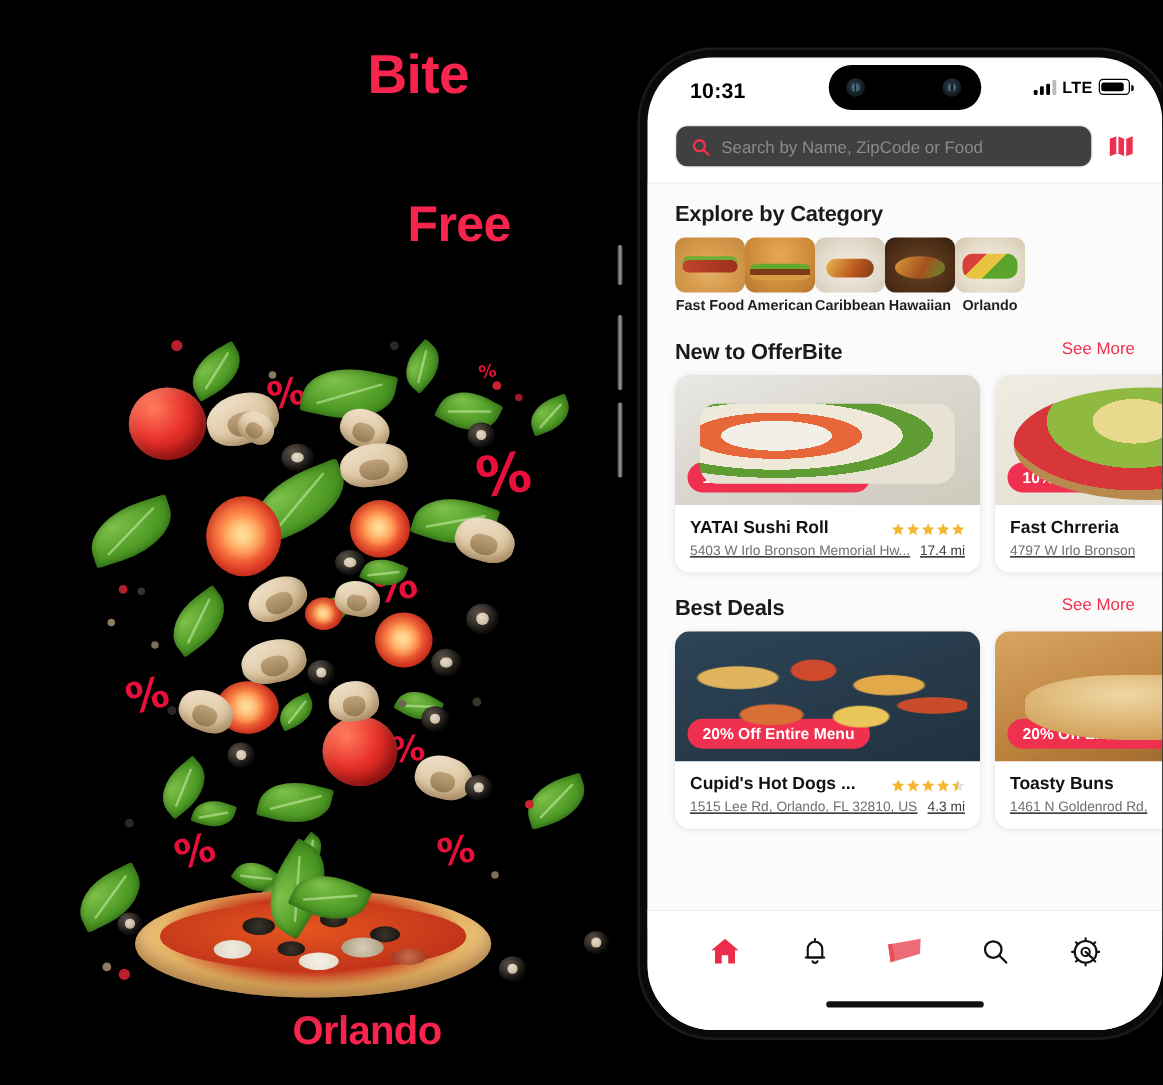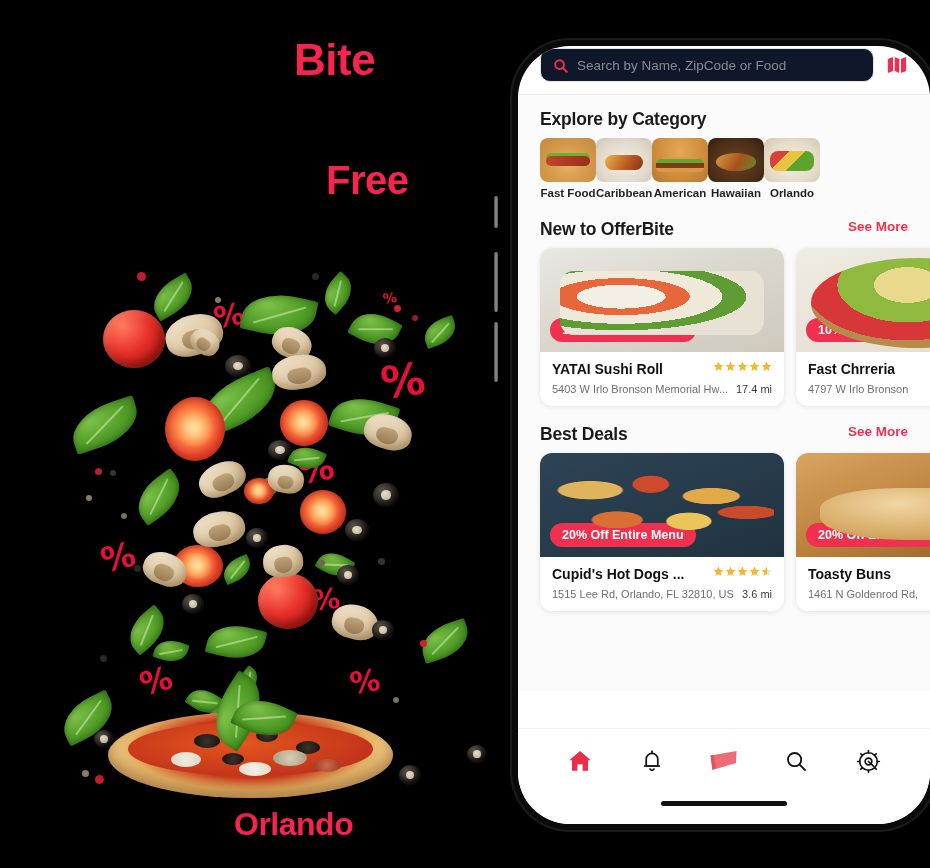--- a/index.html
+++ b/index.html
@@ -147,31 +147,31 @@
   #lte-label { font-size:13px; font-weight:bold; color:#000; letter-spacing:.2px; }
   #battery { position:relative; width:25px; height:12.5px; border:1.6px solid #000; border-radius:3.6px; }
   #battery::after { content:""; position:absolute; right:-4px; top:3.5px; width:2px; height:5px;
     background:#000; border-radius:0 2px 2px 0; }
   #battery-fill { position:absolute; left:1.4px; top:1.4px; bottom:1.4px; width:18px; background:#000; border-radius:2px; }
 
   
   #search-row { display:flex; align-items:center; gap:12px; padding:2px 22px 12px 22px; }
   #search-box {
     flex:1; display:flex; align-items:center; gap:9px;
-    height:34px; background:#0f172a; border:1px solid #e6e6e7; border-radius:10px; padding:0 12px;
+    height:34px; background:#404040; border:1px solid #e6e6e7; border-radius:10px; padding:0 12px;
   }
   #search-placeholder { font-size:13.5px; color:#8a8a8f; }
   #map-icon { width:22px; height:22px; flex:none; }
   #header-divider { height:1px; background:#ececec; }
 
   
   #content { position:relative; height:596px; background:#fbfbfb; overflow:hidden; }
   .section-head { display:flex; align-items:flex-start; justify-content:space-between; padding:14px 22px 8px 22px; }
   .section-title { font-size:17.5px; font-weight:bold; color:#1a1a1a; letter-spacing:-.2px; }
-  .see-more { font-size:13.5px; font-weight:bold; color:#F0304F; }
+  .see-more { font-size:13.5px; font-weight:normal; color:#F0304F; }
 
   
   #categories { display:flex; padding:0 22px 6px 22px; }
   .cat { width:56px; flex:none; text-align:center; }
   .cat-img { width:56px; height:44px; margin:0 auto 5px auto; border-radius:8px; position:relative; overflow:hidden; }
   .cat-label { font-size:11.5px; font-weight:bold; color:#1f1f1f; white-space:nowrap; }
 
   
   .f-hotdog { background: radial-gradient(ellipse at 50% 60%, #e7b268 0%, #d79c4e 45%, #c4883c 100%); }
   .f-hotdog::after { content:""; position:absolute; left:10%; top:42%; width:80%; height:22%;
@@ -217,26 +217,26 @@
   .img-buns { background: linear-gradient(160deg, #d8a561 0%, #b97f3b 55%, #8e5b25 100%); }
   .img-buns::after { content:""; position:absolute; left:10%; top:34%; width:80%; height:50%;
     border-radius:40% 40% 44% 44%; background: radial-gradient(ellipse at 40% 30%, #f0d7a4 0%, #d6a964 60%, #b3813d 100%); }
 
   .badge {
     position:absolute; left:10px; bottom:10px;
     background:#F0304F; color:#fff; font-size:12.5px; font-weight:bold;
     padding:5px 12px; border-radius:14px; white-space:nowrap;
   }
   .rcard-body { padding:9px 12px 11px 12px; }
-  .rcard-top { display:flex; align-items:flex-start; justify-content:space-between; gap:20px; }
+  .rcard-top { display:flex; align-items:flex-end; justify-content:space-between; gap:20px; }
   .rcard-name { font-size:14px; font-weight:bold; color:#111; white-space:nowrap; overflow:hidden; }
   .stars { display:flex; gap:1px; flex:none; }
   .star { width:11px; height:11px; position:relative; }
   .star svg { display:block; }
-  .rcard-sub { display:flex; align-items:center; justify-content:space-between; gap:8px; margin-top:6px; }
+  .rcard-sub { display:flex; align-items:center; justify-content:space-between; gap:8px; margin-top:6px;text-decoration:underline; }
   .rcard-addr { font-size:11px; color:#6f6f73; white-space:nowrap; overflow:hidden; }
   .rcard-dist { font-size:11px; color:#3c3c40; flex:none; }
 
   
   #tabbar { position:absolute; left:0; right:0; bottom:0; height:96px; background:#fff;
             border-top:1px solid #efefef; }
   #tabbar-inner { display:flex; align-items:center; justify-content:space-around; padding:14px 26px 0 26px; }
   .tab { width:44px; height:36px; display:flex; align-items:center; justify-content:center; }
   #home-indicator { position:absolute; left:50%; transform:translateX(-50%); bottom:18px;
     width:126px; height:5px; background:#111; border-radius:3px; }
@@ -349,20 +349,39 @@
   </div>
 
   <div class="btn-side" id="btn-silent"></div>
   <div class="btn-side" id="btn-volup"></div>
   <div class="btn-side" id="btn-voldn"></div>
   <div class="btn-side" id="btn-power"></div>
 
   <div id="phone">
     <div id="screen">
 
+      <div id="status-bar">
+        <div id="clock">10:31</div>
+        <div id="dynamic-island">
+          <div id="di-cam-l"></div>
+          <div id="di-cam-r"></div>
+        </div>
+        <div id="status-right">
+          <div class="sig-bars">
+              <i></i>
+              <i></i>
+              <i></i>
+              <i></i>
+            </div>
+          <div id="lte-label">LTE</div>
+          <div id="battery">
+              <div id="battery-fill"></div>
+            </div>
+        </div>
+      </div>
 
       <div id="search-row">
         <div id="search-box">
           <svg width="15" height="15" viewBox="0 0 24 24" fill="none" stroke="#F0304F" stroke-width="3">
             <circle cx="10.5" cy="10.5" r="7"></circle>
               <line x1="16" y1="16" x2="22" y2="22" stroke-linecap="round"></line>
           </svg>
           <span id="search-placeholder">Search by Name, ZipCode or Food</span>
         </div>
         <svg id="map-icon" viewBox="0 0 24 24">
@@ -377,26 +396,26 @@
 
         <div class="section-head">
           <div class="section-title">Explore by Category</div>
         </div>
         <div id="categories">
           <div class="cat">
             <div class="cat-img f-hotdog"></div>
             <div class="cat-label">Fast Food</div>
           </div>
           <div class="cat">
+            <div class="cat-img f-burger"></div>
+            <div class="cat-label">American</div>
+          </div>
+          <div class="cat">
             <div class="cat-img f-carib"></div>
             <div class="cat-label">Caribbean</div>
-          </div>
-          <div class="cat">
-            <div class="cat-img f-burger"></div>
-            <div class="cat-label">American</div>
           </div>
           <div class="cat">
             <div class="cat-img f-hawaii"></div>
             <div class="cat-label">Hawaiian</div>
           </div>
           <div class="cat">
             <div class="cat-img f-healthy"></div>
             <div class="cat-label">Orlando</div>
           </div>
         </div>
@@ -503,21 +522,21 @@
                             <stop offset="50%" stop-color="#E6E1D6"></stop>
                           </linearGradient>
                         </defs>
                         <path d="M10 1 L12.6 7 L19 7.6 L14.2 12 L15.6 18.4 L10 15 L4.4 18.4 L5.8 12 L1 7.6 L7.4 7 Z" fill="url(#hg)"></path>
                       </svg>
                     </span>
                 </div>
               </div>
               <div class="rcard-sub">
                 <div class="rcard-addr">1515 Lee Rd, Orlando, FL 32810, USA</div>
-                <div class="rcard-dist">3.6 mi</div>
+                <div class="rcard-dist">4.3 mi</div>
               </div>
             </div>
           </div>
           <div class="rcard">
             <div class="rcard-img img-buns">
               <div class="badge">20% Off Entire Menu</div>
             </div>
             <div class="rcard-body">
               <div class="rcard-top">
                 <div class="rcard-name">Toasty Buns</div>

